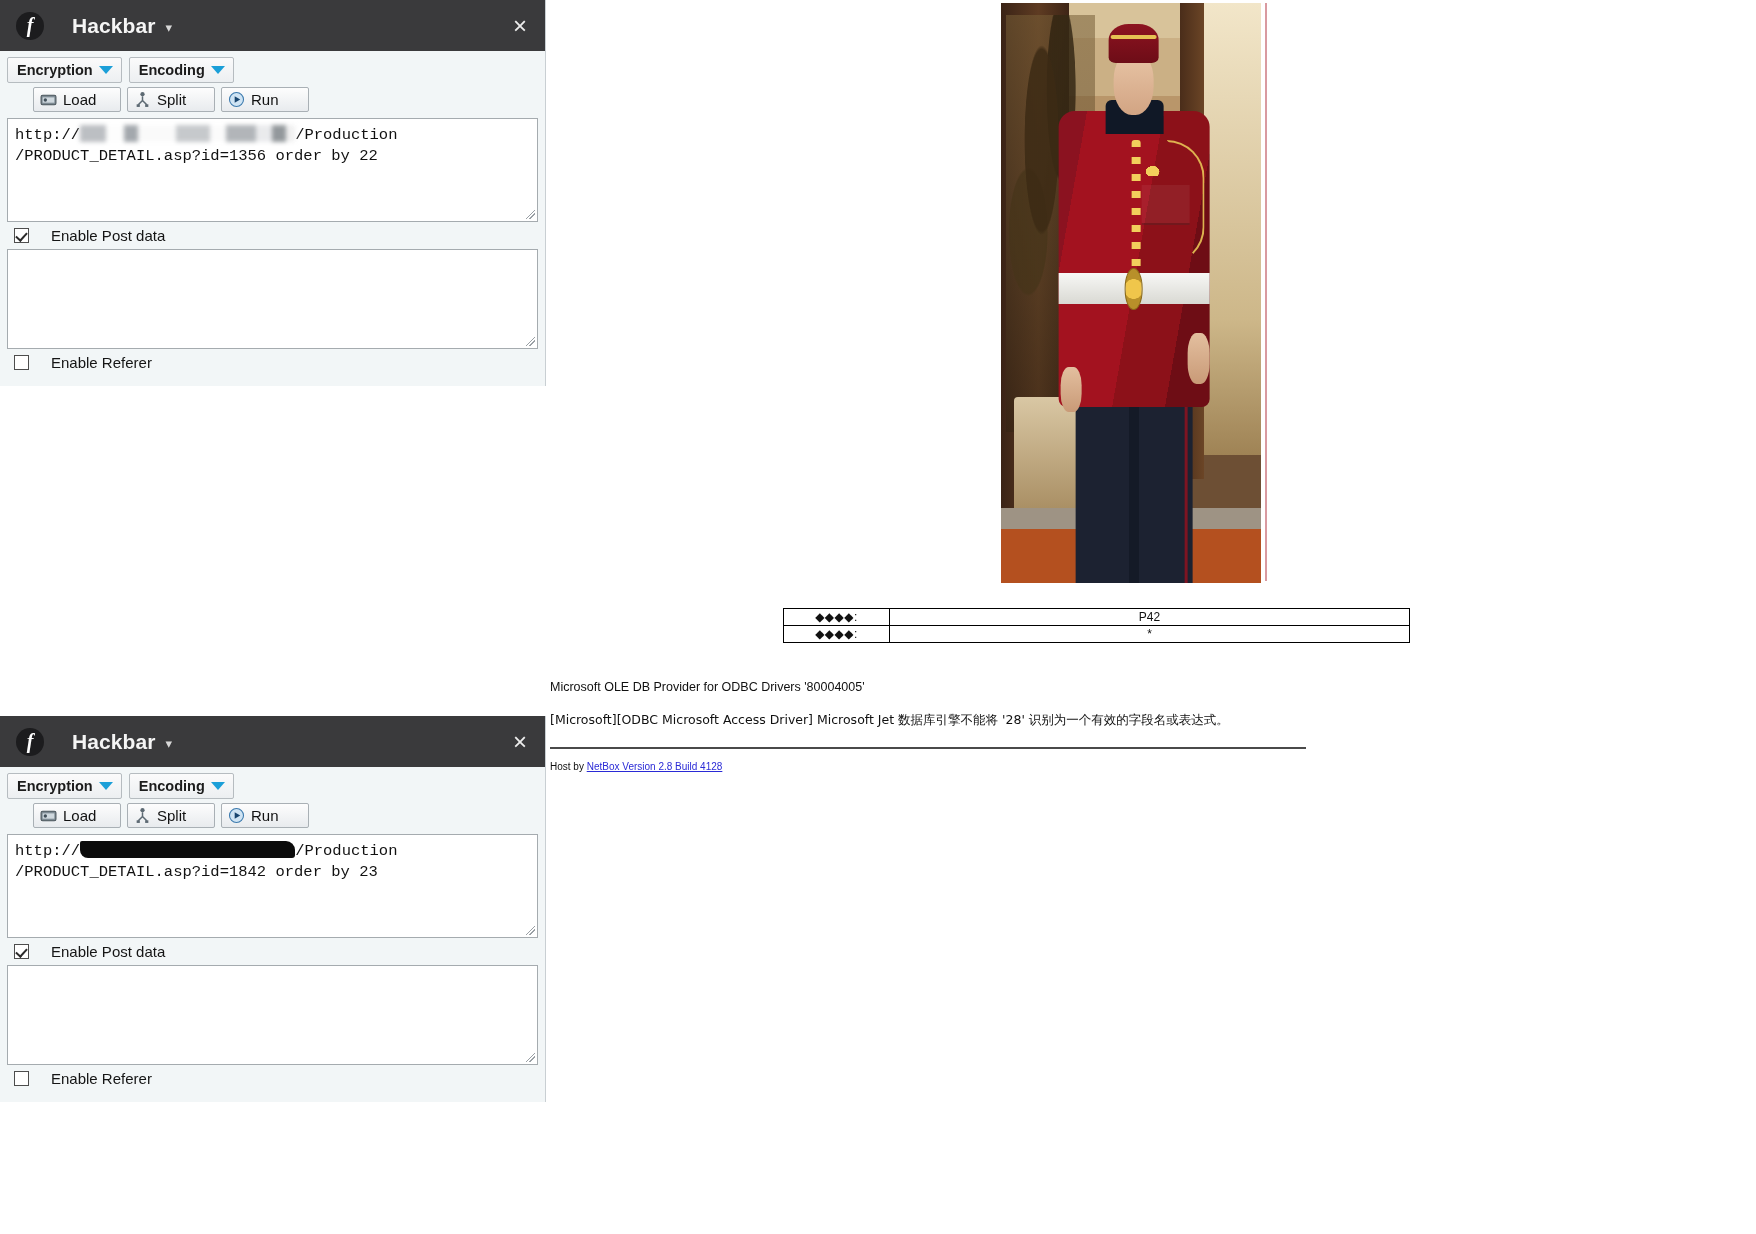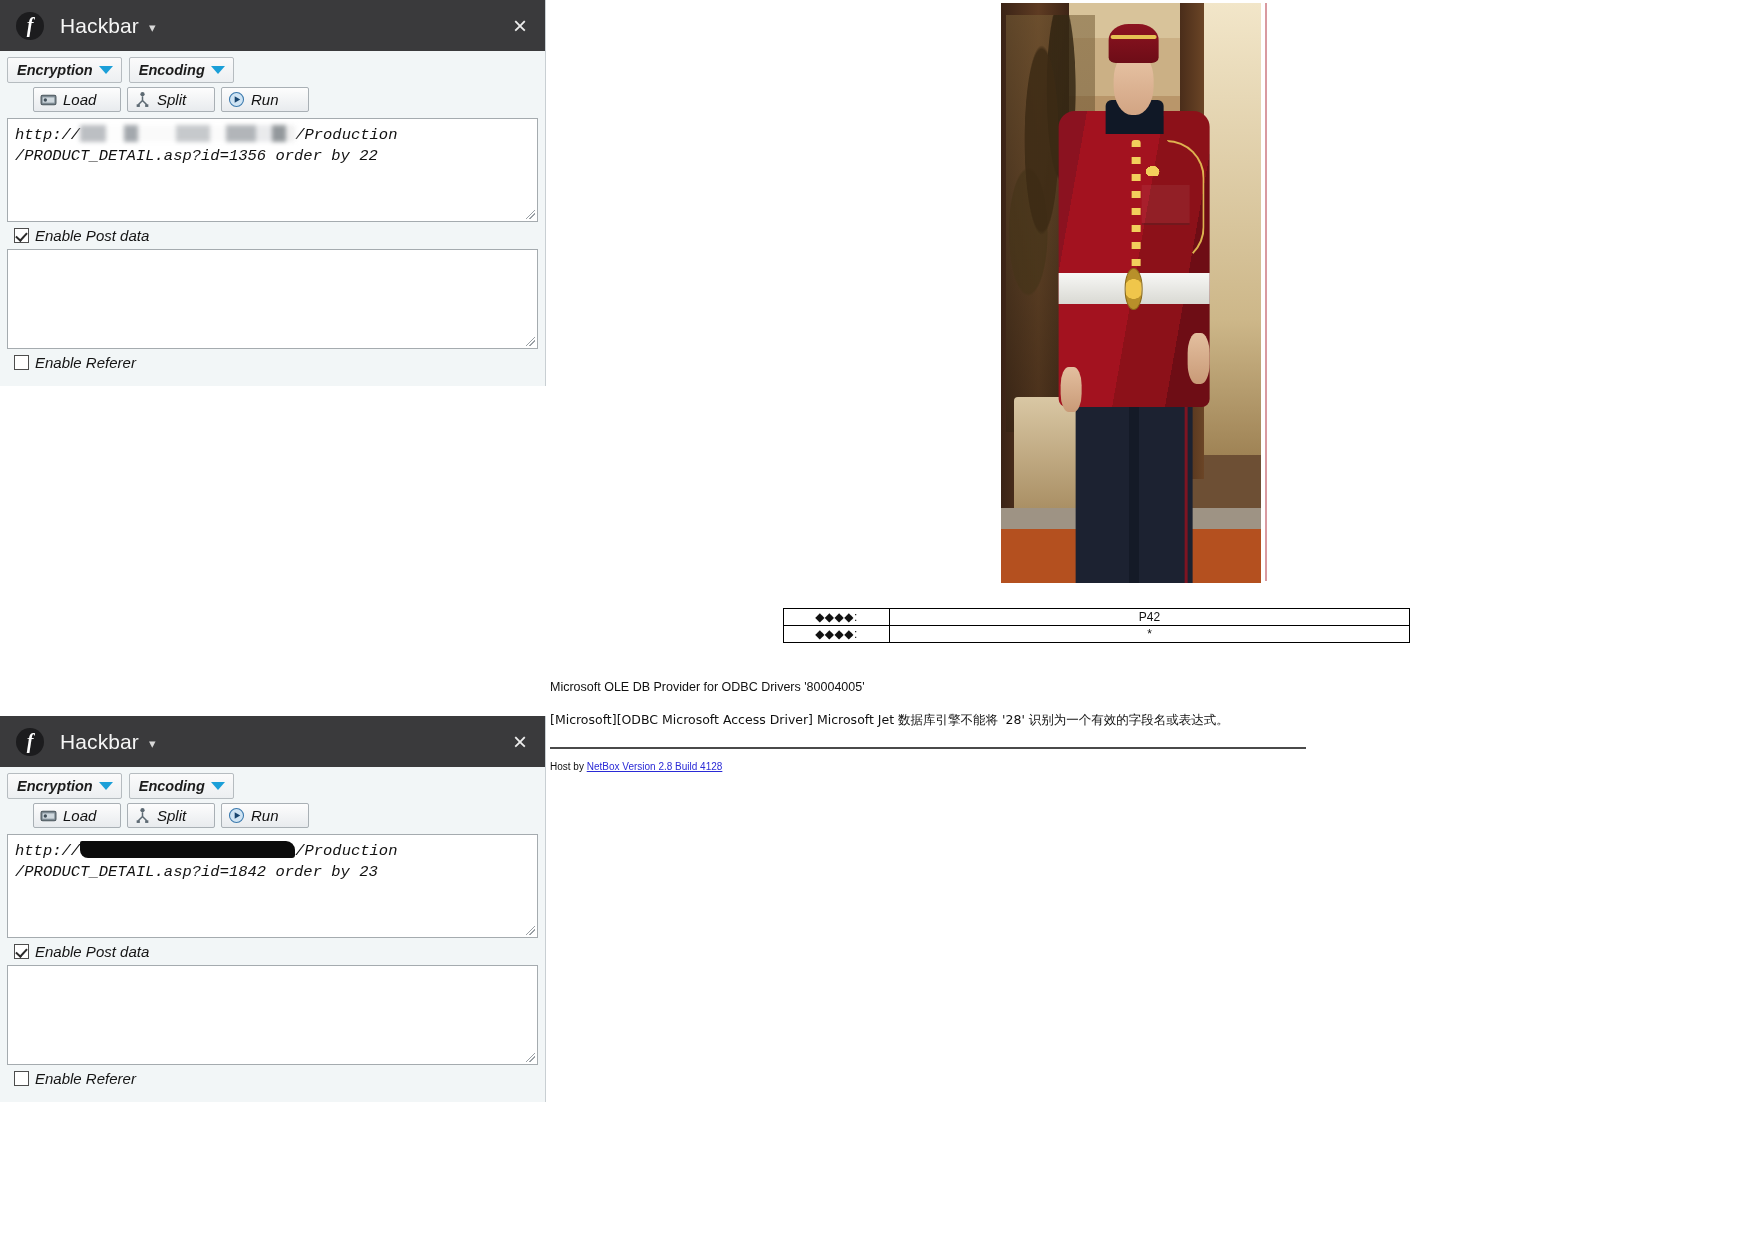--- a/index.html
+++ b/index.html
@@ -32,40 +32,40 @@
     width: 28px; height: 28px; border-radius: 50%;
     background: #1c1c1e;
     display: flex; align-items: center; justify-content: center;
     font-family: "Liberation Serif", serif;
     font-size: 20px; font-style: italic; font-weight: bold;
     color: #ffffff;
     flex: 0 0 auto;
   }
   .hb-title {
     font-size: 21px;
-    margin-left: 16px;
+    margin-left: 28px;
     letter-spacing: .1px;
     color: #f5f5f5;
-    font-weight: 400;
+    font-weight: 700;
   }
   .hb-caret {
     margin-left: 10px;
     font-size: 13px;
     color: #d8d8d8;
     line-height: 1;
     transform: translateY(2px);
   }
   .hb-spacer { flex: 1 1 auto; }
   .hb-close {
     font-size: 24px; line-height: 1;
     color: #ededed; font-weight: 300;
     cursor: pointer; padding: 0 4px;
   }
 
-  .hb-body { padding: 6px 7px 0 7px; font-style: italic; }
+  .hb-body { padding: 6px 7px 0 7px; }
 
   .hb-row1 { display: flex; gap: 7px; margin-bottom: 4px; }
   .dropbtn {
     display: inline-flex; align-items: center; gap: 6px;
     background: linear-gradient(#fbfbfb,#eceff1);
     border: 1px solid #b6bcc0;
     border-radius: 2px;
     padding: 4px 8px 4px 9px;
     font-size: 14.5px;
     font-weight: bold;
@@ -134,21 +134,21 @@
     position: absolute;
     right: 2px; bottom: 2px;
     width: 11px; height: 11px;
     background:
       linear-gradient(135deg, transparent 0 55%, #9aa0a5 55% 63%, transparent 63% 72%, #9aa0a5 72% 80%, transparent 80%);
     cursor: nwse-resize;
   }
 
   .chkrow {
     display: flex; align-items: center;
-    gap: 6px;
+    gap: 22px;
     padding: 5px 0 5px 7px;
     font-size: 15px;
     color: #151515;
     background: #f2f6f7;
     cursor: pointer;
   }
   .cbox {
     width: 15px; height: 15px;
     border: 1px solid #4d4d4d;
     background: #fff;

